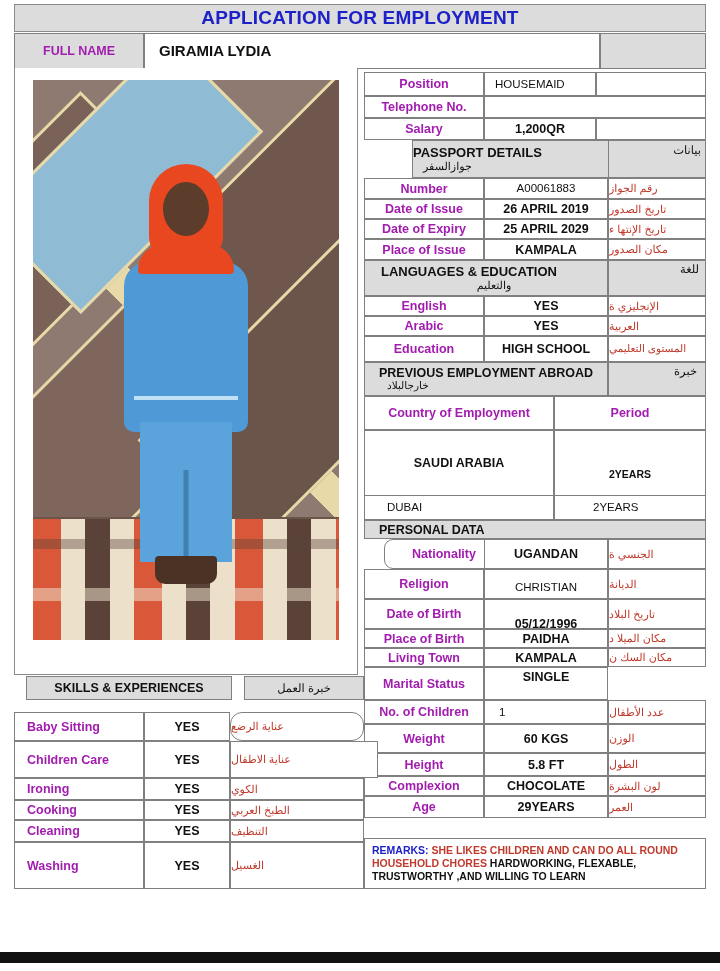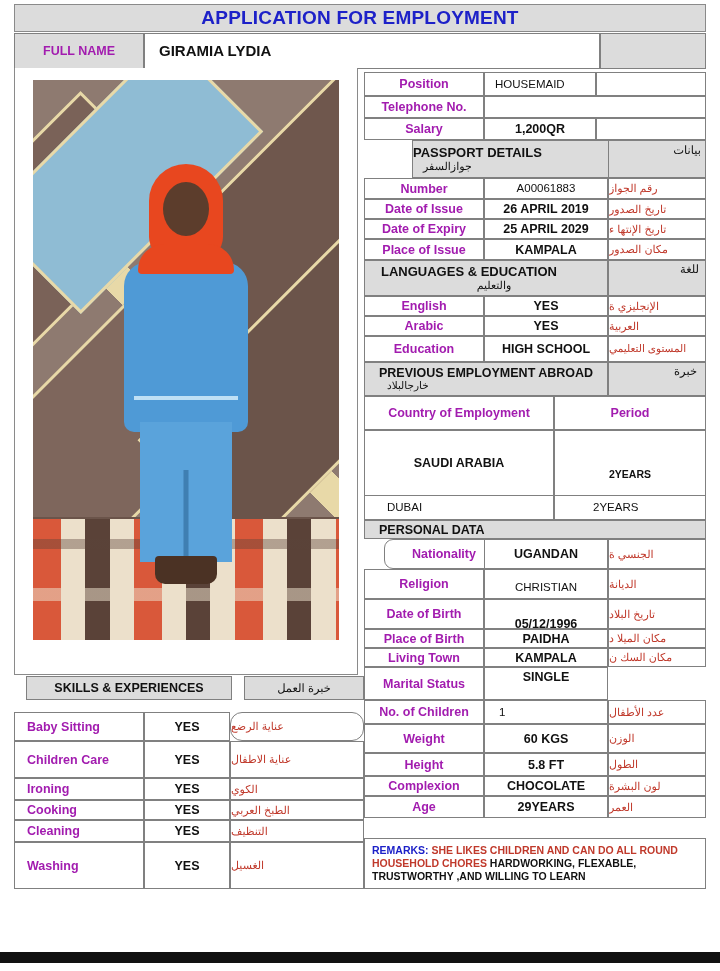--- a/index.html
+++ b/index.html
@@ -469,21 +469,21 @@
   <div class="cell rgt ar" style="left:230px; top:712px; width:134px; height:29px; padding-right:10px;border-radius:12px;">
     <span>عناية الرضع</span>
     </div>
 
   <div class="cell lft" style="left:14px; top:741px; width:130px; height:37px; padding-left:12px; font-size:12.5px;">
     <span class="lbl">Children Care</span>
     </div>
   <div class="cell ctr" style="left:144px; top:741px; width:86px; height:37px; font-size:12.5px;">
     <span class="blk">YES</span>
     </div>
-  <div class="cell rgt ar" style="left:230px; top:741px; width:134px; height:37px; padding-right:10px;">
+  <div class="cell rgt ar" style="left:230px; top:741px; width:148px; height:37px; padding-right:10px;font-family:Liberation Serif, serif;">
     <span>عناية الاطفال</span>
     </div>
 
   <div class="cell lft" style="left:14px; top:778px; width:130px; height:22px; padding-left:12px; font-size:12.5px;">
     <span class="lbl">Ironing</span>
     </div>
   <div class="cell ctr" style="left:144px; top:778px; width:86px; height:22px; font-size:12.5px;">
     <span class="blk">YES</span>
     </div>
   <div class="cell rgt ar" style="left:230px; top:778px; width:134px; height:22px; padding-right:10px;">

